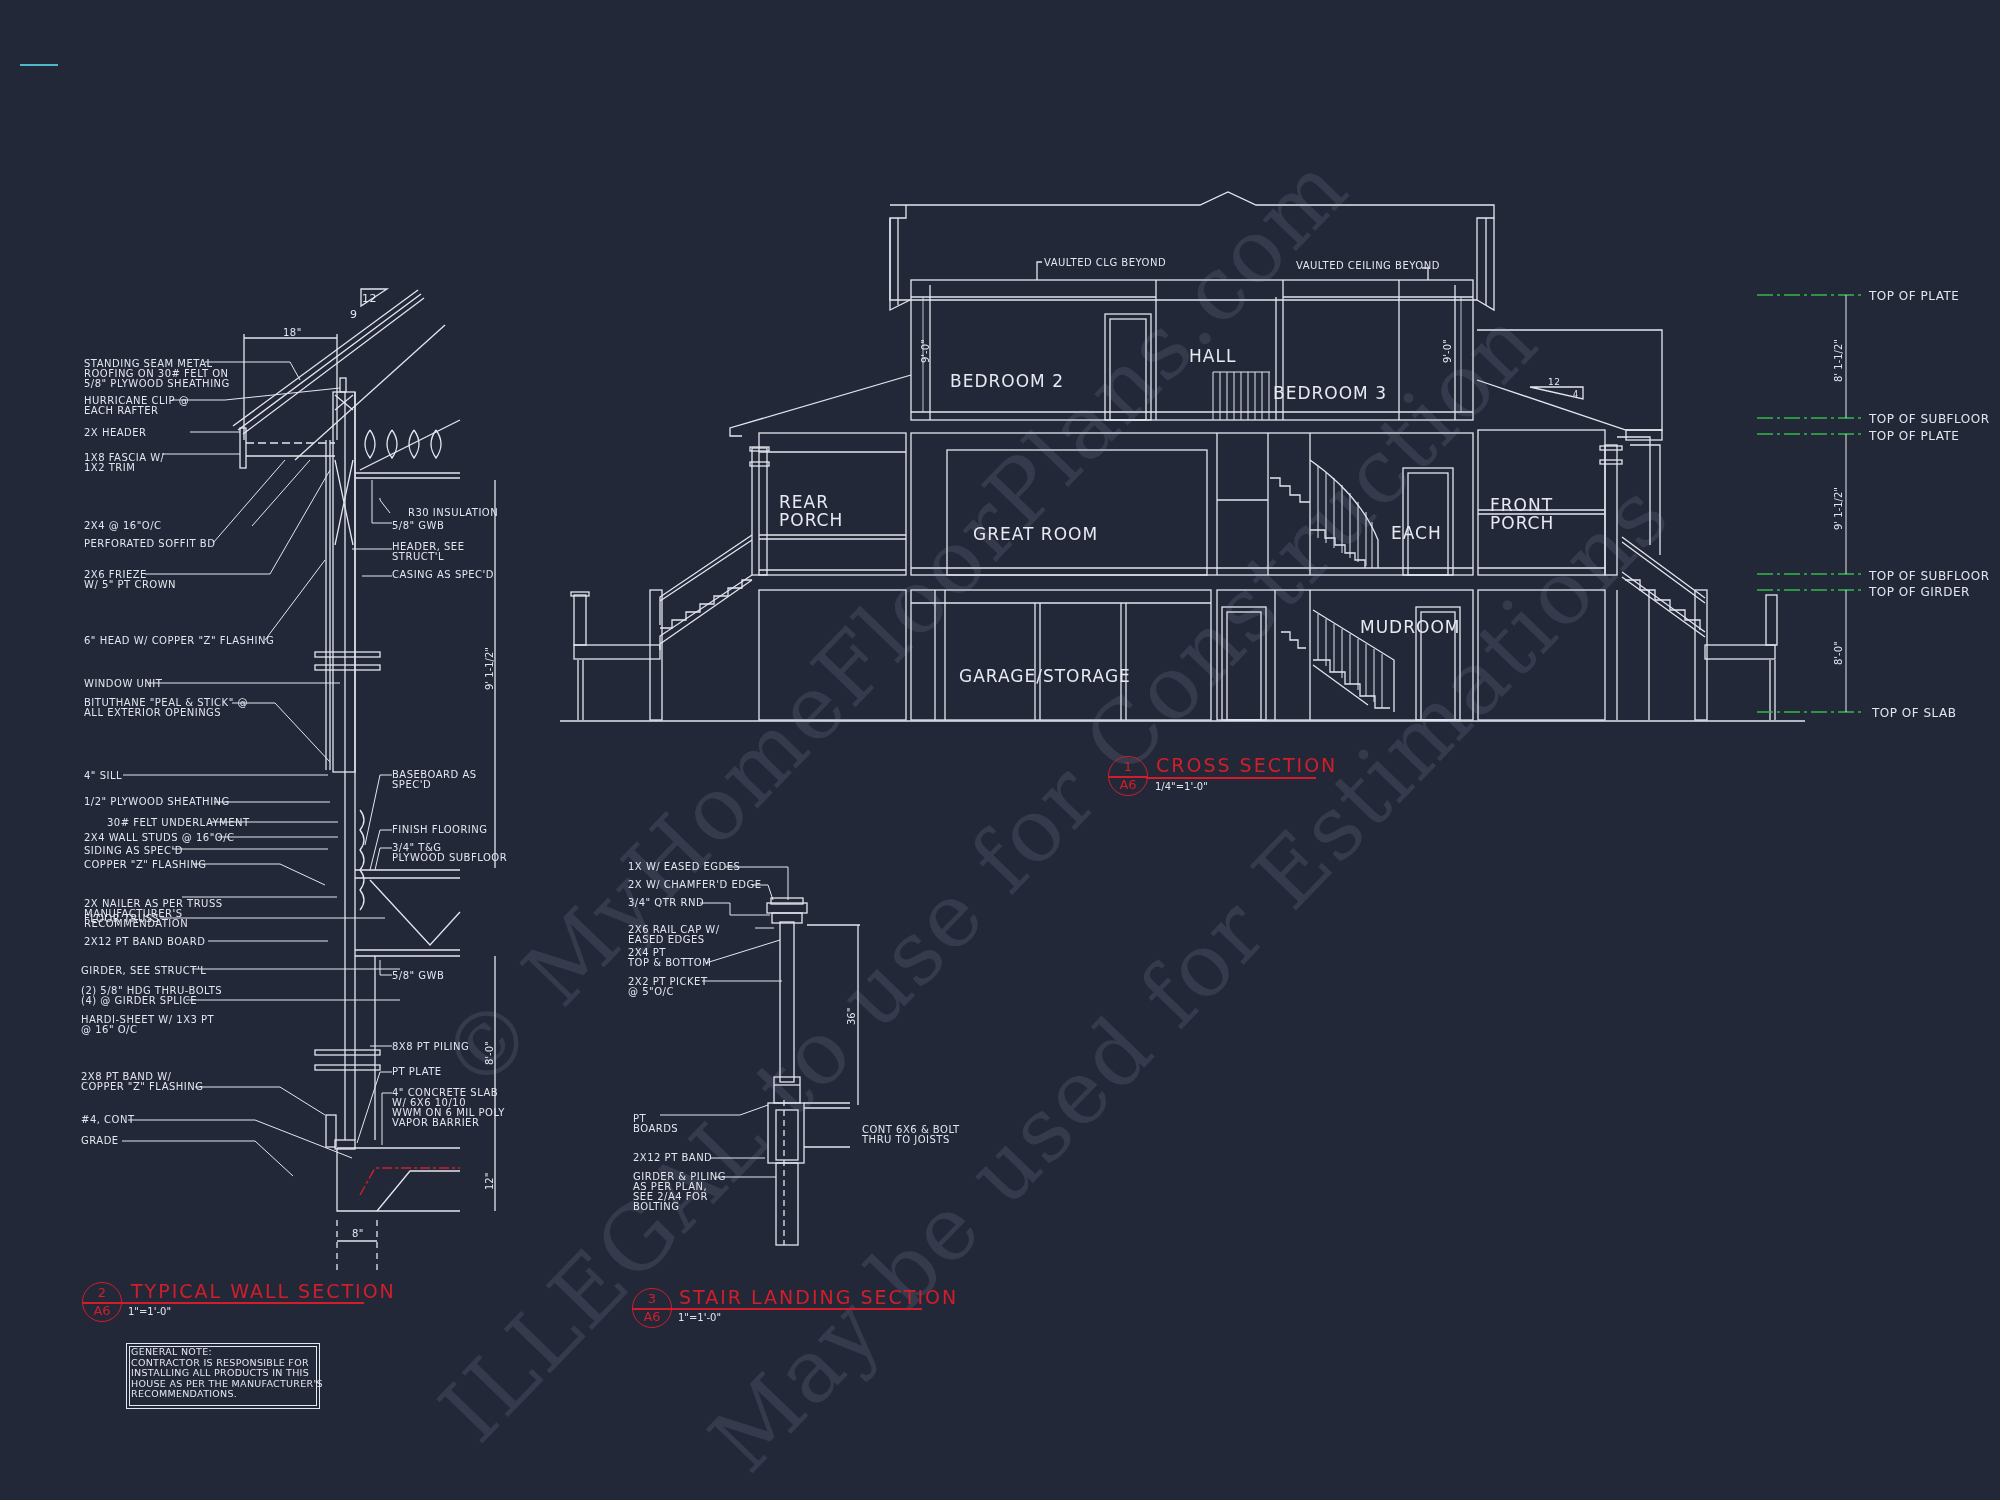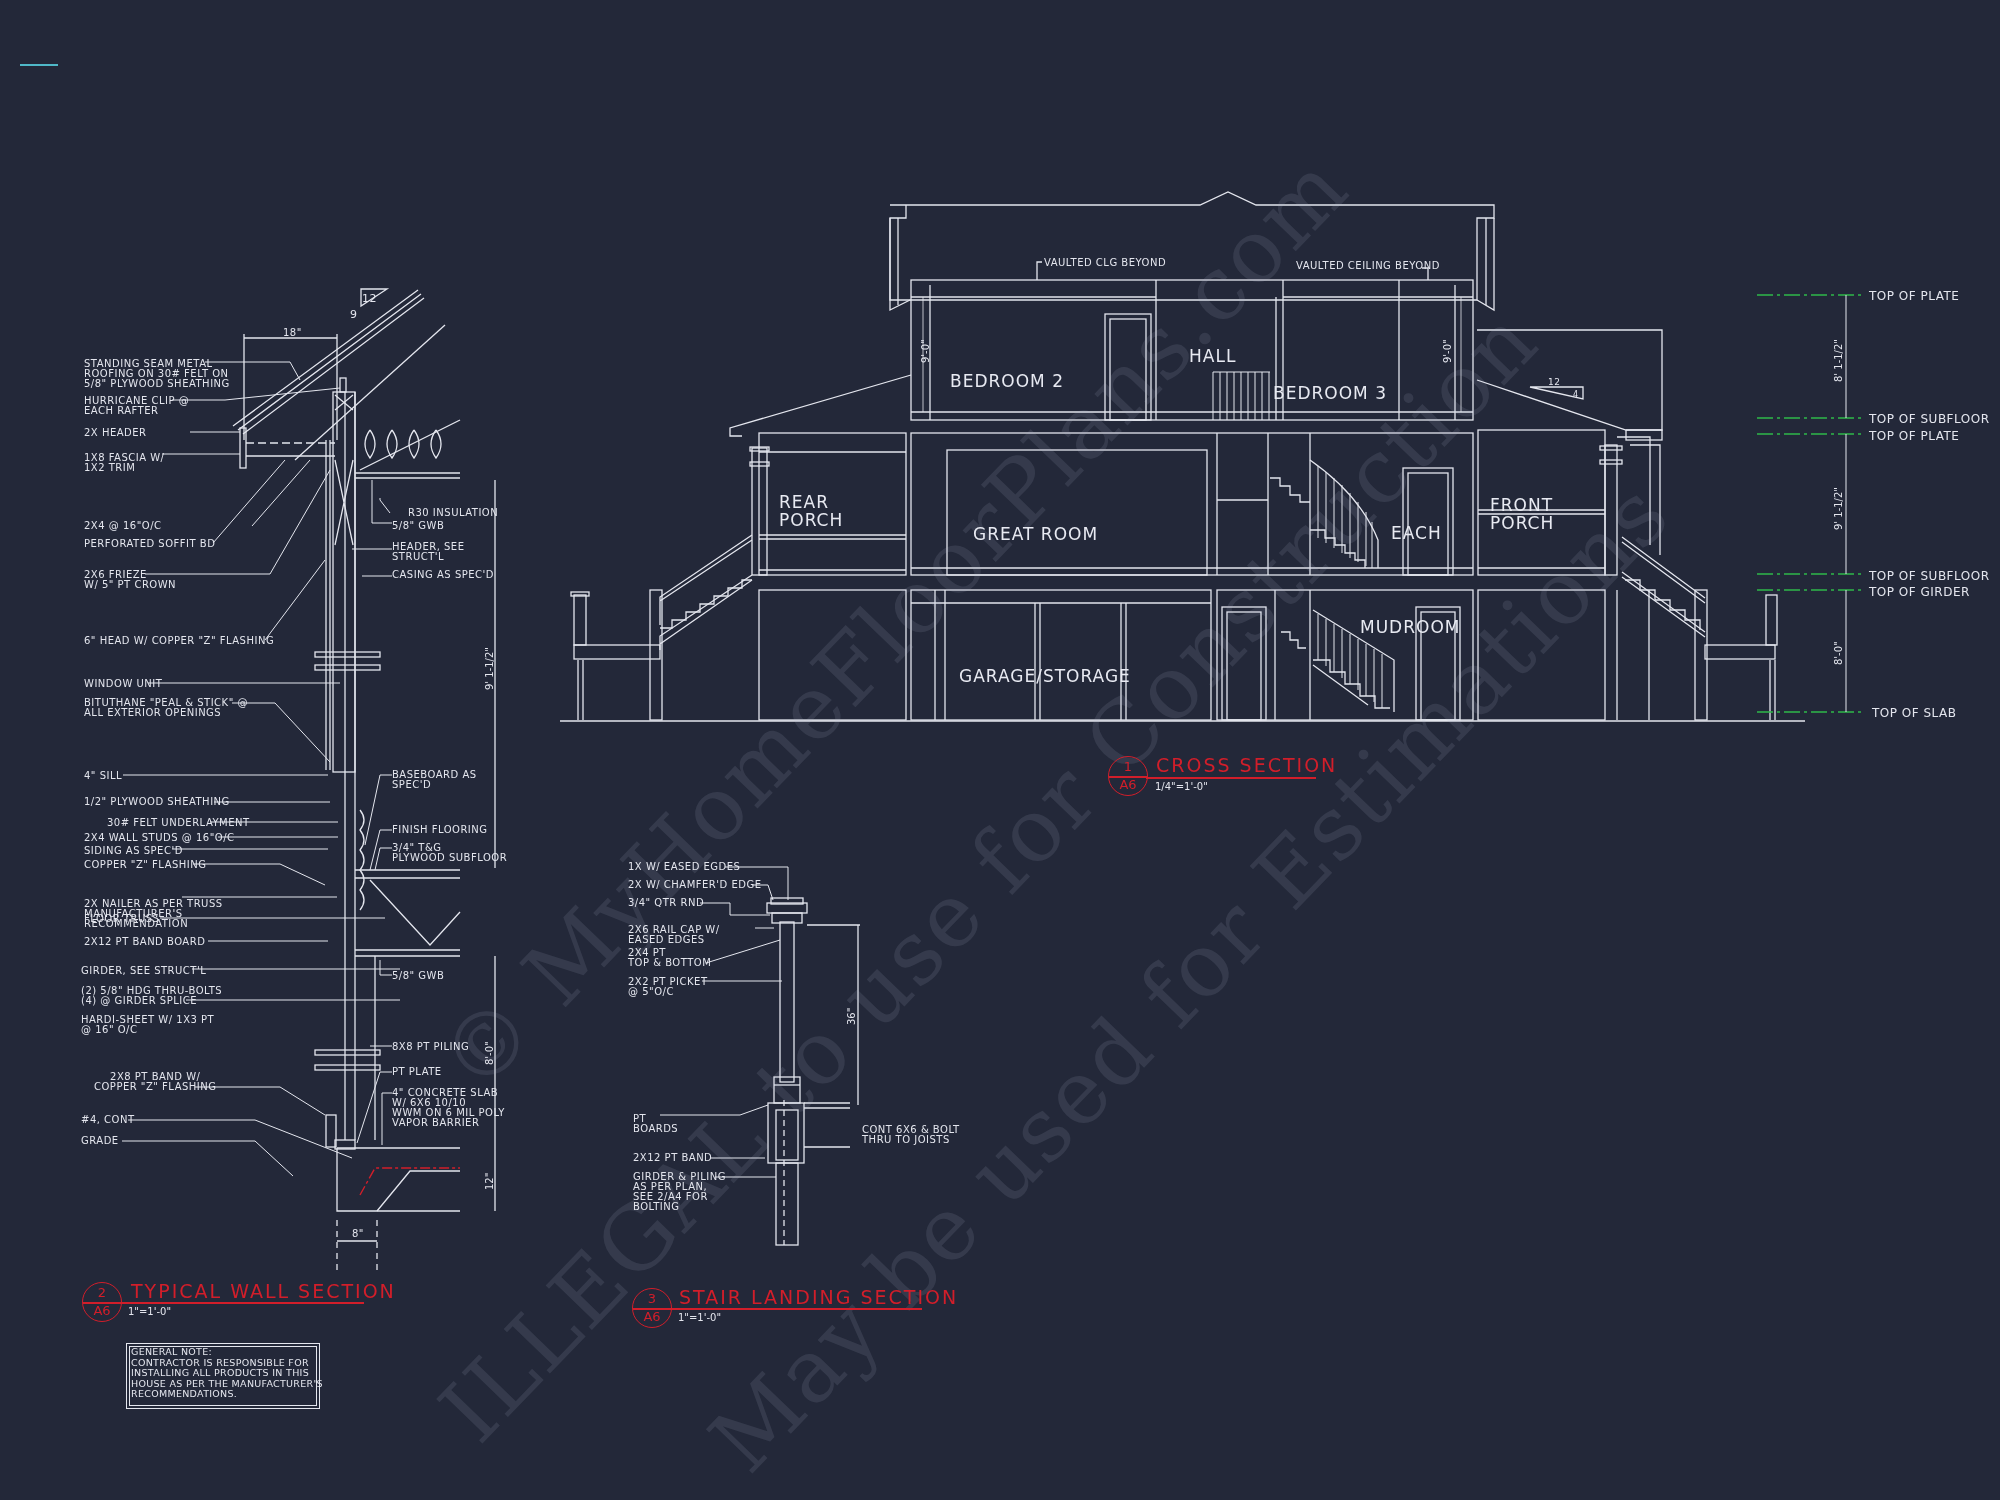--- a/index.html
+++ b/index.html
@@ -400,21 +400,21 @@
   <div class="lbl" style="left:84px;top:875px;margin-top:24px;">2x NAILER AS PER TRUSS
 MANUFACTURER'S
 RECOMMENDATION</div>
   <div class="lbl" style="left:84px;top:914px;">FLOOR TRUSS</div>
   <div class="lbl" style="left:84px;top:937px;">2x12 PT BAND BOARD</div>
   <div class="lbl" style="left:81px;top:966px;">GIRDER, SEE STRUCT'L</div>
   <div class="lbl" style="left:81px;top:986px;">(2) 5/8" HDG THRU-BOLTS
 (4) @ GIRDER SPLICE</div>
   <div class="lbl" style="left:81px;top:1015px;">HARDI-SHEET W/ 1x3 PT
 @ 16" o/c</div>
-  <div class="lbl" style="left:94px;top:1072px;text-align:center;">2x8 PT BAND W/
+  <div class="lbl" style="left:81px;top:1072px;">2x8 PT BAND W/
 COPPER "Z" FLASHING</div>
   <div class="lbl" style="left:81px;top:1115px;">#4, CONT</div>
   <div class="lbl" style="left:81px;top:1136px;">GRADE</div>
 
   <div class="lbl" style="left:392px;top:508px;margin-left:16px;">R30 INSULATION</div>
   <div class="lbl" style="left:392px;top:521px;">5/8" GWB</div>
   <div class="lbl" style="left:392px;top:542px;">HEADER, SEE
 STRUCT'L</div>
   <div class="lbl" style="left:392px;top:570px;">CASING AS SPEC'D</div>
   <div class="lbl" style="left:392px;top:770px;">BASEBOARD AS

